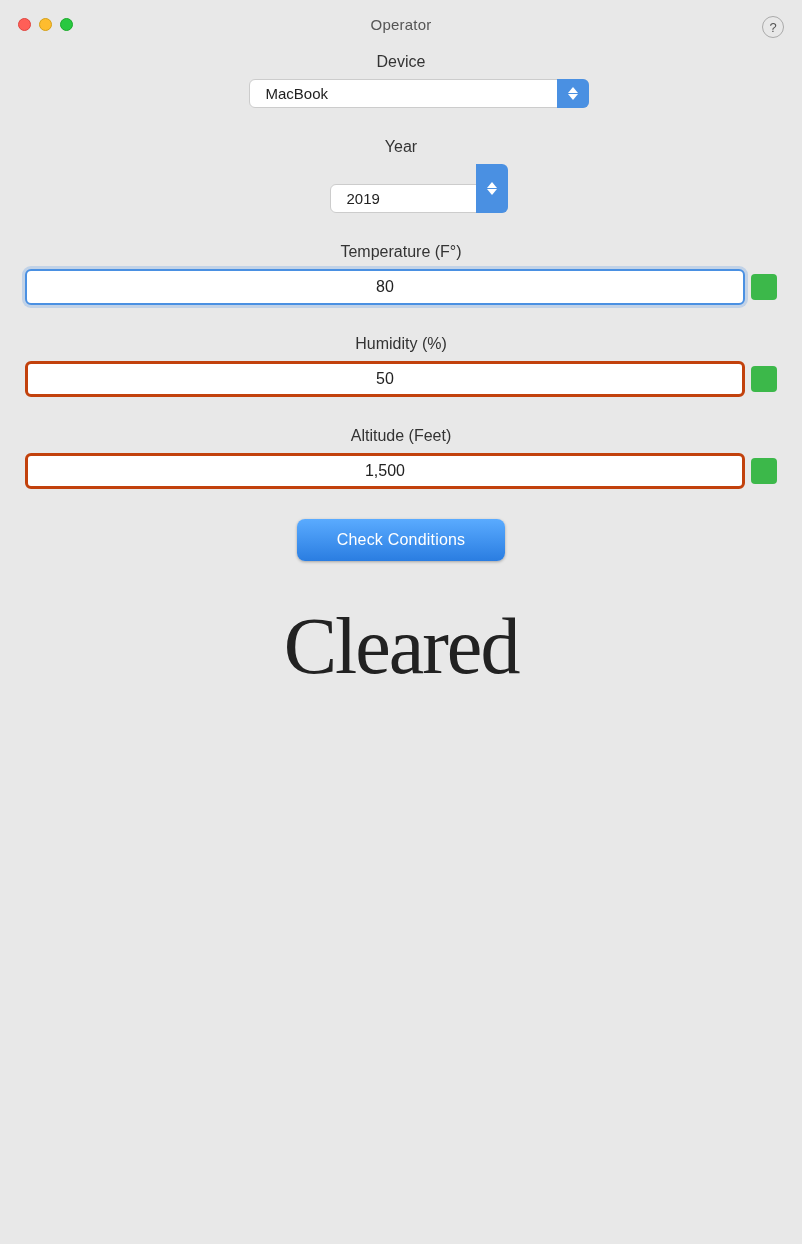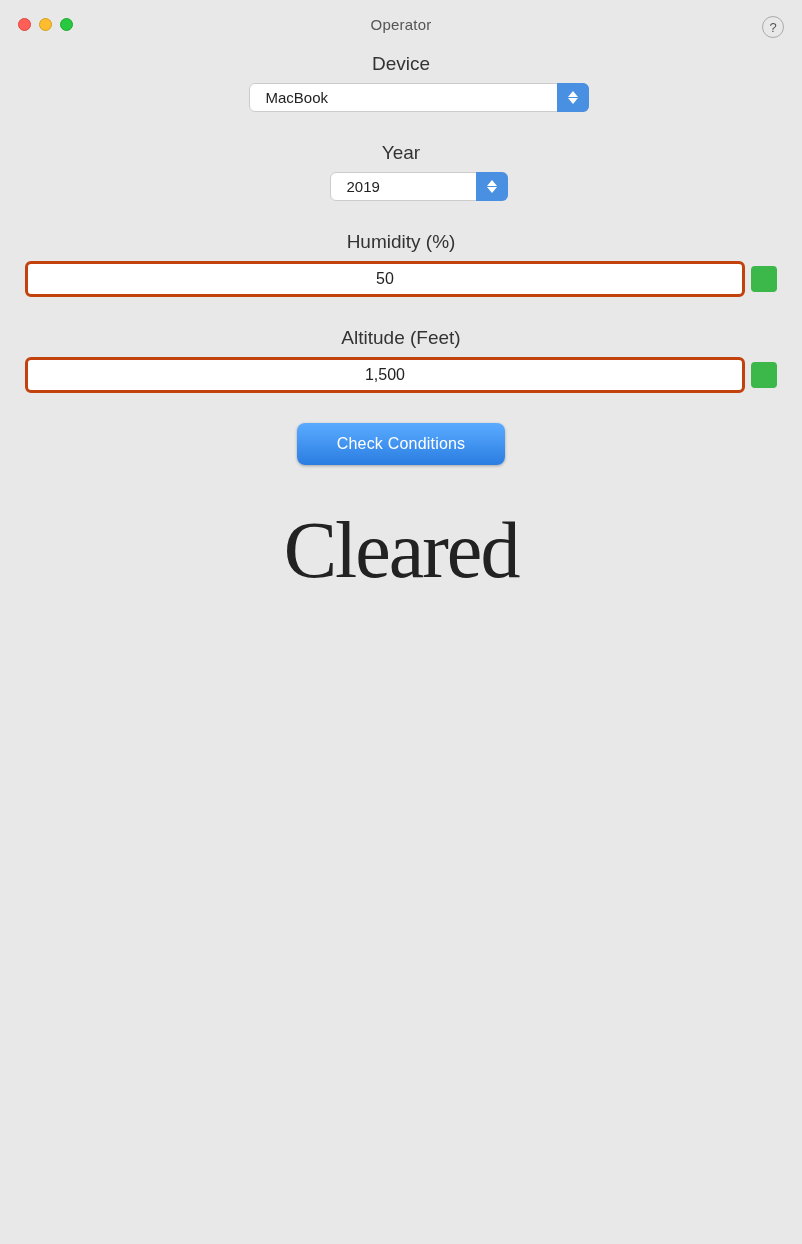--- a/index.html
+++ b/index.html
@@ -96,21 +96,21 @@
     
     .field-group {
       width: 100%;
       display: flex;
       flex-direction: column;
       align-items: center;
       margin-bottom: 30px;
     }
 
     .field-label {
-      font-size: 19px;
+      font-size: 16px;
       color: #333;
       margin-bottom: 8px;
       text-align: right;
     }
 
     .field-row {
       width: 100%;
       display: flex;
       align-items: center;
       justify-content: center;
@@ -165,21 +165,21 @@
     .select-arrows .arrow-down {
       width: 0;
       height: 0;
       border-left: 5px solid transparent;
       border-right: 5px solid transparent;
       border-top: 6px solid white;
     }
 
     
     .device-select { width: 340px; }
-    .year-select { width: 178px; }
+    .year-select { width: 178px; margin-top: 20px; }
     .operation-select { width: 260px; }
 
     
     .text-input-row {
       width: 100%;
       display: flex;
       align-items: center;
       justify-content: center;
       gap: 6px;
     }
@@ -285,20 +285,27 @@
             <option>2021</option>
           </select>
           <div class="select-arrows">
             <div class="arrow-up"></div>
             <div class="arrow-down"></div>
           </div>
         </div>
       </div>
     </div>
 
+    <div class="field-group">
+      <label class="field-label">Temperature (F°)</label>
+      <div class="text-input-row">
+        <input type="text" class="text-input" value="80" style="">
+        <div class="status-dot"></div>
+      </div>
+    </div>
 
     <div class="field-group">
       <label class="field-label">Humidity (%)</label>
       <div class="text-input-row">
         <input type="text" class="text-input inactive" value="50" style="">
         <div class="status-dot"></div>
       </div>
     </div>
 
     <div class="field-group">

